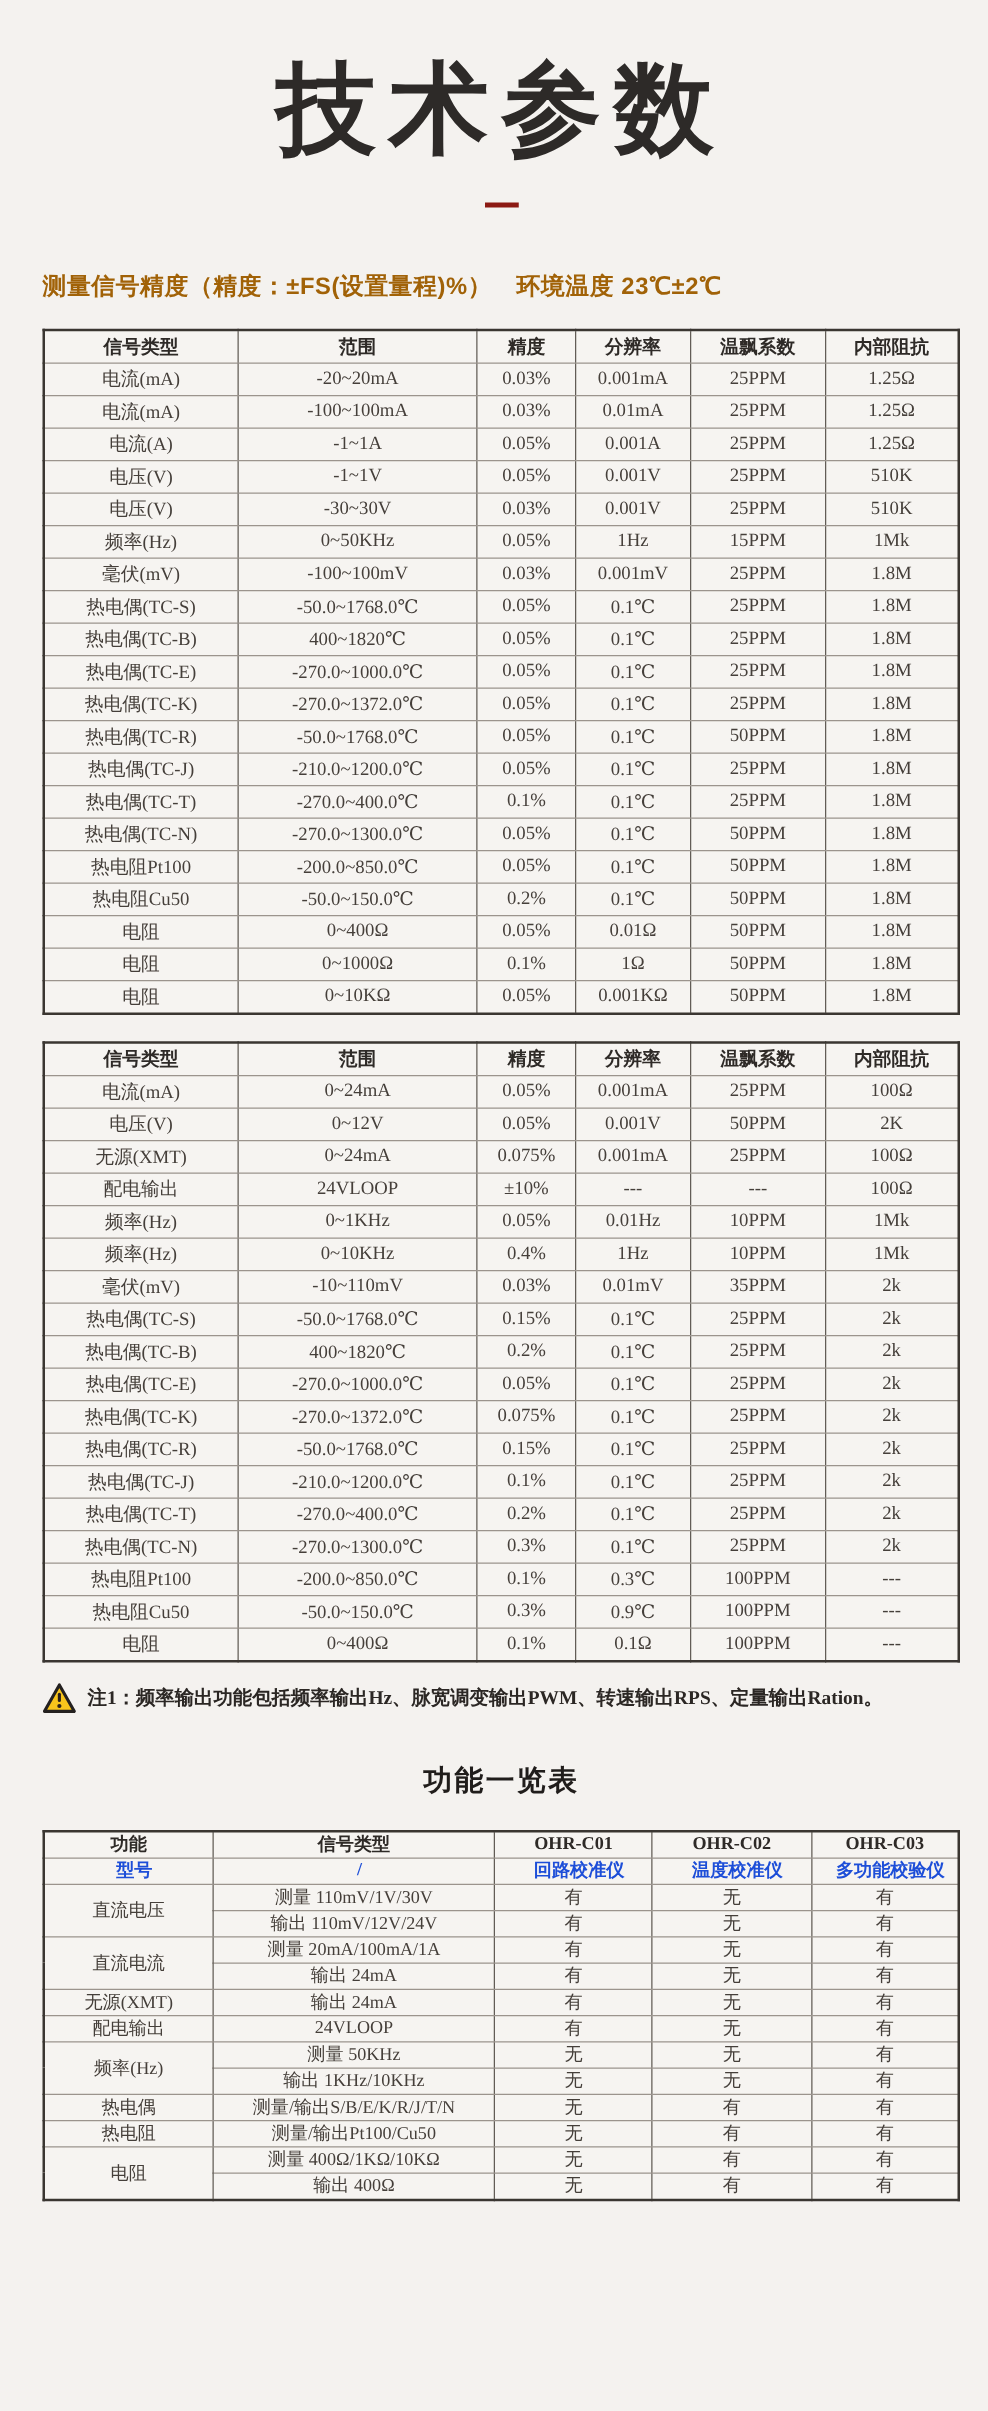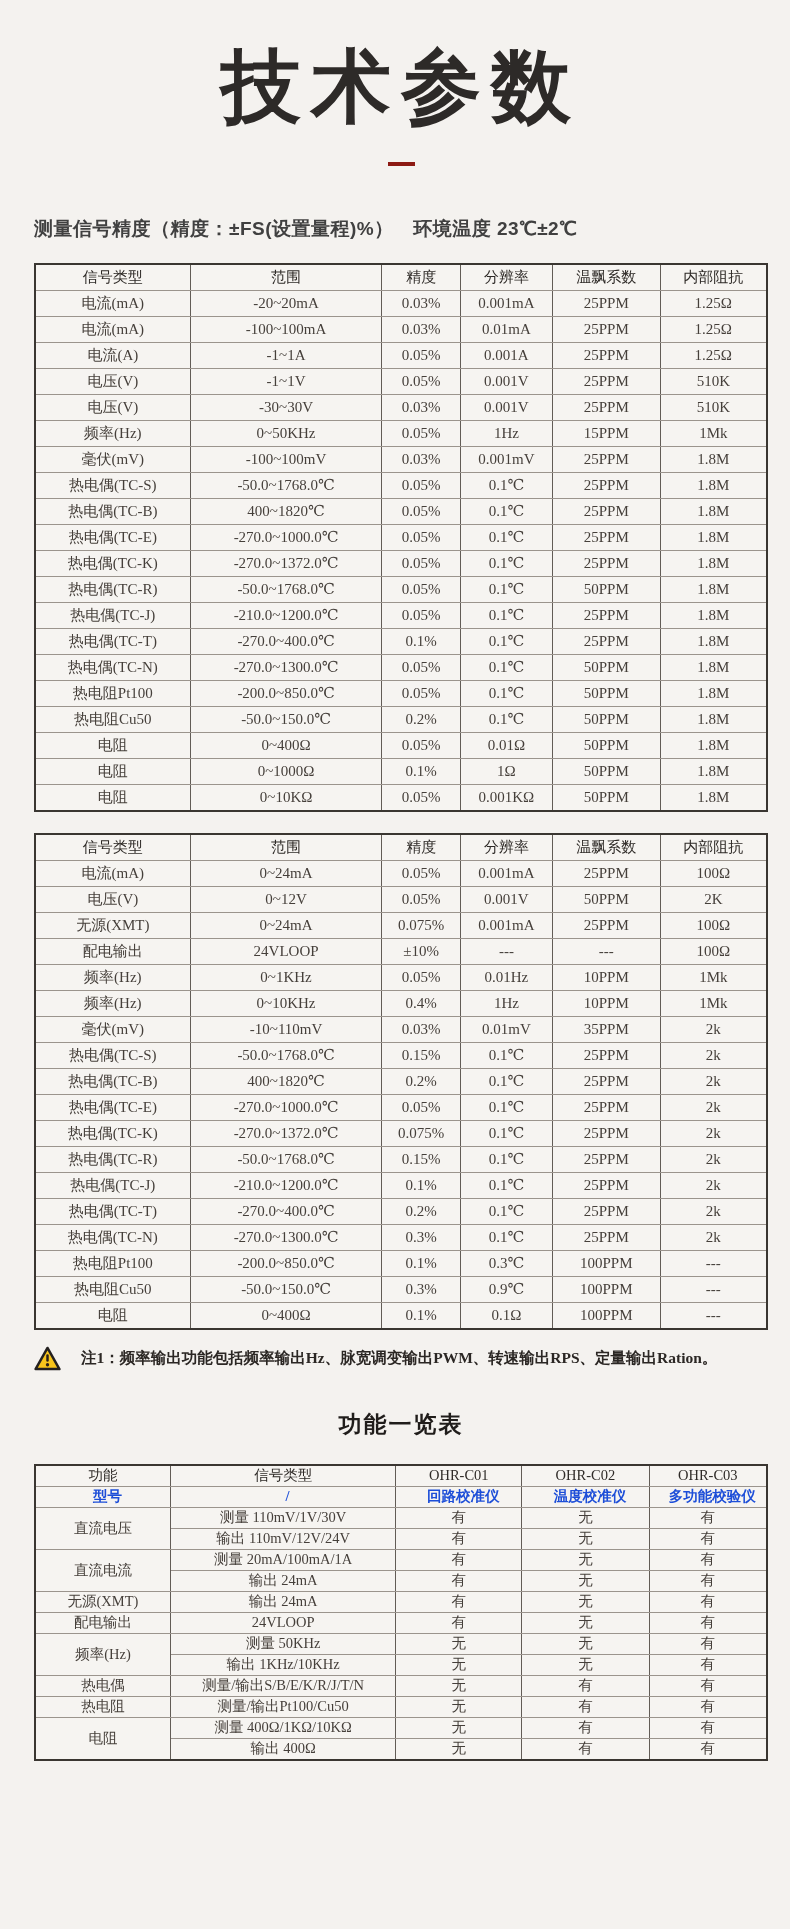--- a/index.html
+++ b/index.html
@@ -13,35 +13,35 @@
 
   .title {
     margin:6px 0 0; text-align:center;
     font-size:80px; font-weight:900; letter-spacing:10px;
     color:#2d2a28; line-height:1.12;
     font-family:"Liberation Sans", sans-serif;
   }
   .title-dash { width:27px; height:4px; background:#8c1a13; margin:30px auto 0; }
 
   .sec-heading {
-    margin:50px 0 0; font-size:19px; font-weight:bold; color:#404040;
+    margin:50px 0 0; font-size:19px; font-weight:bold; color:#a16207;
     font-family:"Liberation Sans", sans-serif; letter-spacing:0.5px;
   }
 
   table {
     width:100%; border-collapse:collapse; table-layout:fixed;
     background:#f6f4f1; border:2px solid #3a3631;
   }
   th, td {
     text-align:center; vertical-align:middle;
     border-left:1px solid #625c56; border-right:1px solid #625c56;
     border-top:1px solid #9b948d; border-bottom:1px solid #9b948d;
     padding:0 3px; overflow:hidden; white-space:nowrap;
   }
-  th { font-weight:normal; color:#2e2a27; }
+  th { font-weight:bold; color:#2e2a27; }
   td { color:#453f3a; }
   td.bold { font-weight:bold; color:#1d4ed8;padding-left:12px; }
 
   .spec-table {
     margin-top:21px;
     font-family:"Liberation Serif","DejaVu Serif", serif;
     font-size:15px;
   }
   .spec-table th, .spec-table td { height:25px; }
 
@@ -61,21 +61,21 @@
   .spec-table col.c6 { width:14.6%; }
 
   
   .func-table col.f1 { width:18.5%; }
   .func-table col.f2 { width:30.8%; }
   .func-table col.f3 { width:17.2%; }
   .func-table col.f4 { width:17.4%; }
   .func-table col.f5 { width:16.1%; }
 
   .note {
-    margin-top:16px; display:flex; align-items:center; gap:20px;
+    margin-top:16px; display:flex; align-items:center; gap:9px;
     font-family:"Liberation Serif","DejaVu Serif", serif;
     font-size:15.5px; font-weight:bold; color:#2b2724; white-space:nowrap;
   }
   .note svg { flex:0 0 auto; display:block; }
 
   .func-heading {
     margin:38px 0 0; text-align:center;
     font-size:23px; font-weight:bold; color:#201d1b;
     font-family:"Liberation Sans", sans-serif; letter-spacing:2px;
   }

